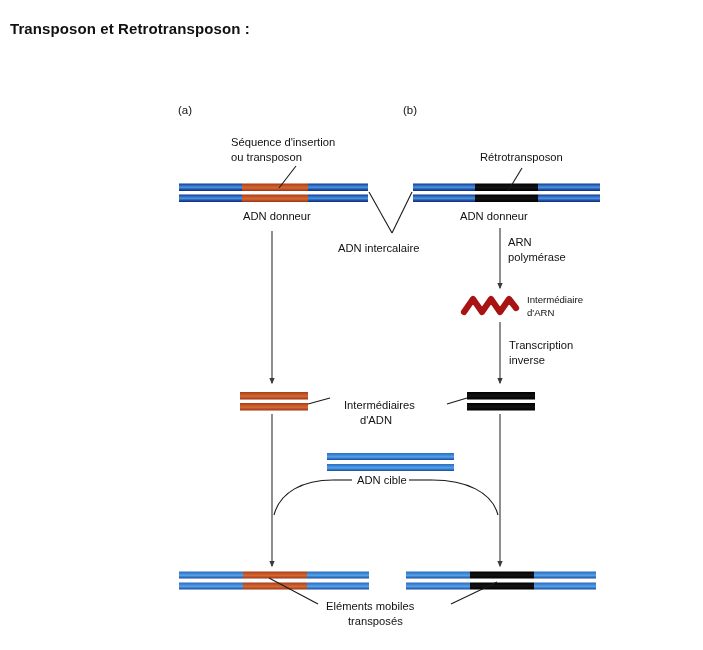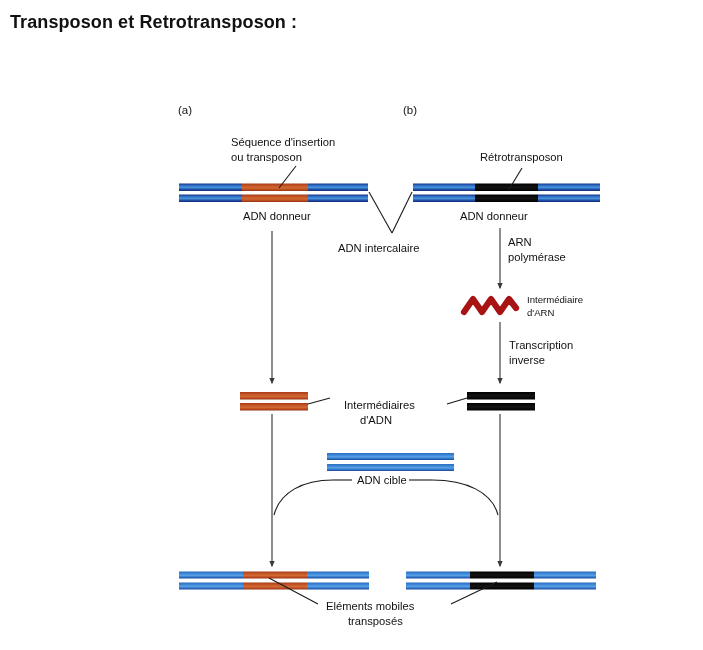--- a/index.html
+++ b/index.html
@@ -11,22 +11,22 @@
     width: 703px;
     height: 650px;
     font-family: "Liberation Sans", sans-serif;
     color: #000000;
     overflow: hidden;
     position: relative;
   }
   #page-title {
     position: absolute;
     left: 10px;
-    top: 12px;
-    font-size: 18px;
+    top: 20px;
+    font-size: 15px;
     font-weight: bold;
     letter-spacing: 0.1px;
     color: #111111;
     white-space: nowrap;
   }
   #figure {
     position: absolute;
     left: 0;
     top: 0;
     width: 703px;

